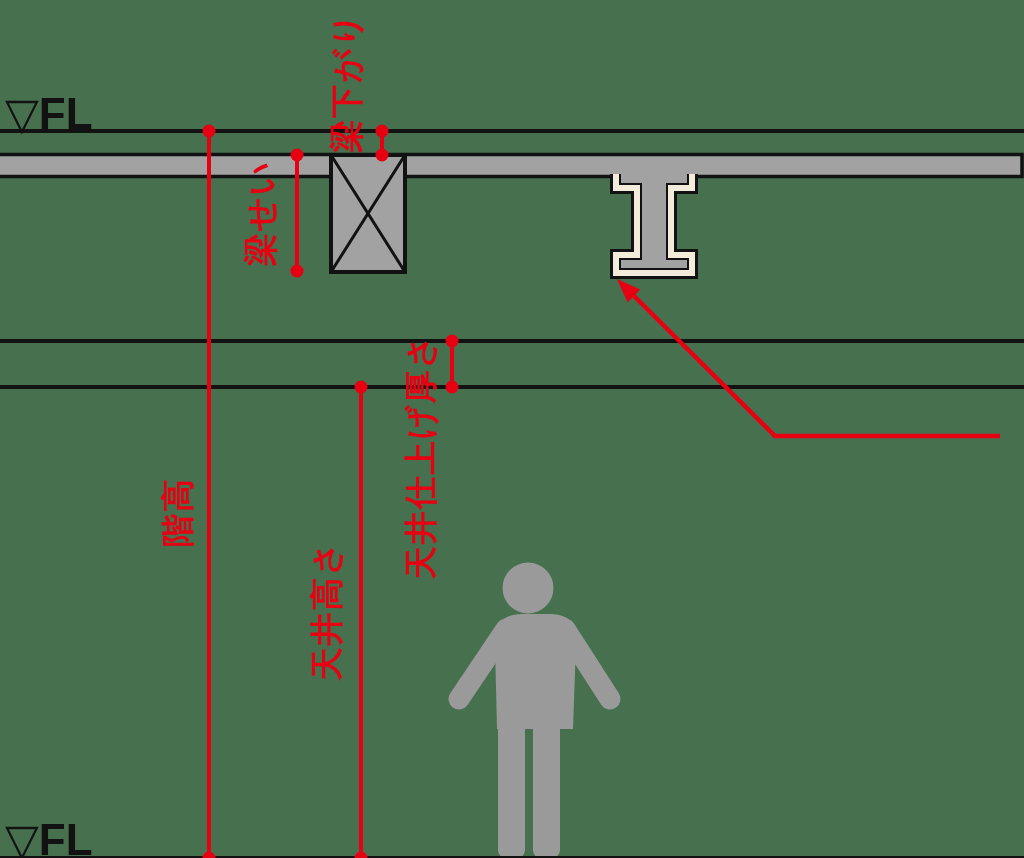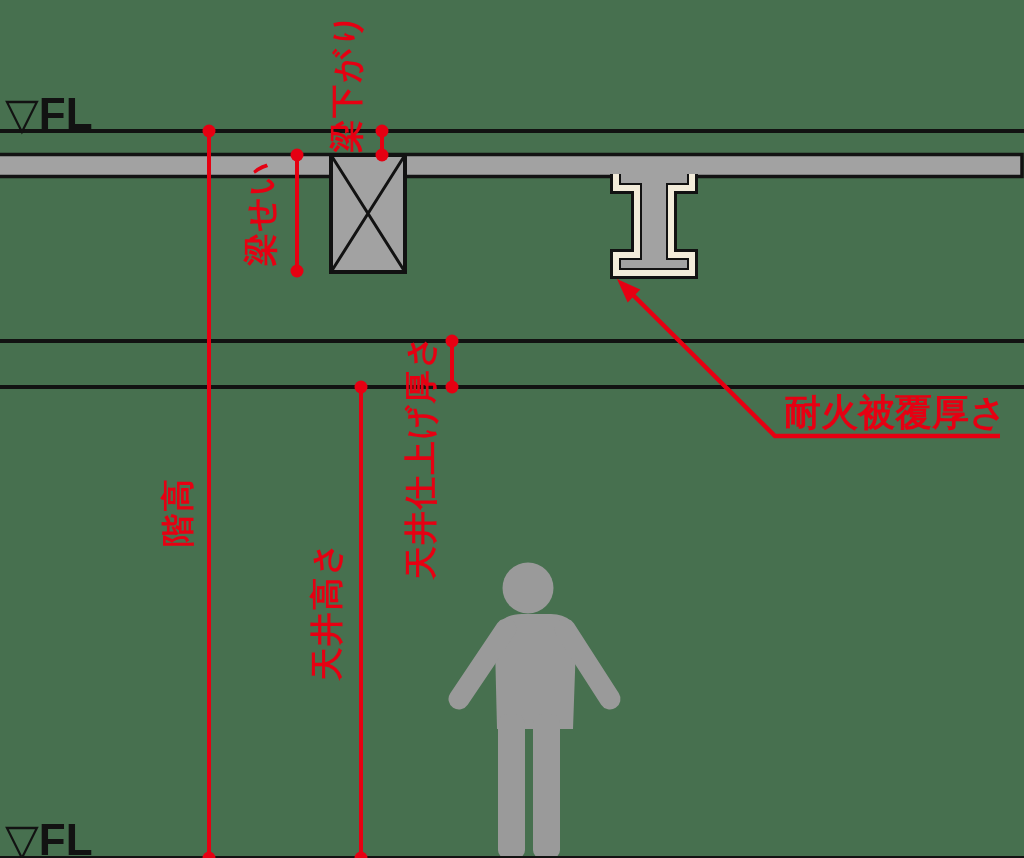--- a/index.html
+++ b/index.html
@@ -110,14 +110,13 @@
 
   <div class="level-label" style="left:5px;top:84px">▽FL</div>
   <div class="level-label" style="left:5px;top:810px">▽FL</div>
 
   <div class="vlabel" style="left:346px;top:74px">梁下がり</div>
   <div class="vlabel" style="left:260px;top:205px">梁せい</div>
   <div class="vlabel" style="left:420px;top:448px">天井仕上げ厚さ</div>
   <div class="vlabel" style="left:177px;top:504px">階高</div>
   <div class="vlabel" style="left:326px;top:602px">天井高さ</div>
 
-  <div class="callout-label">耐火被覆厚さ</div>
 </div>
 
 </body></html>

